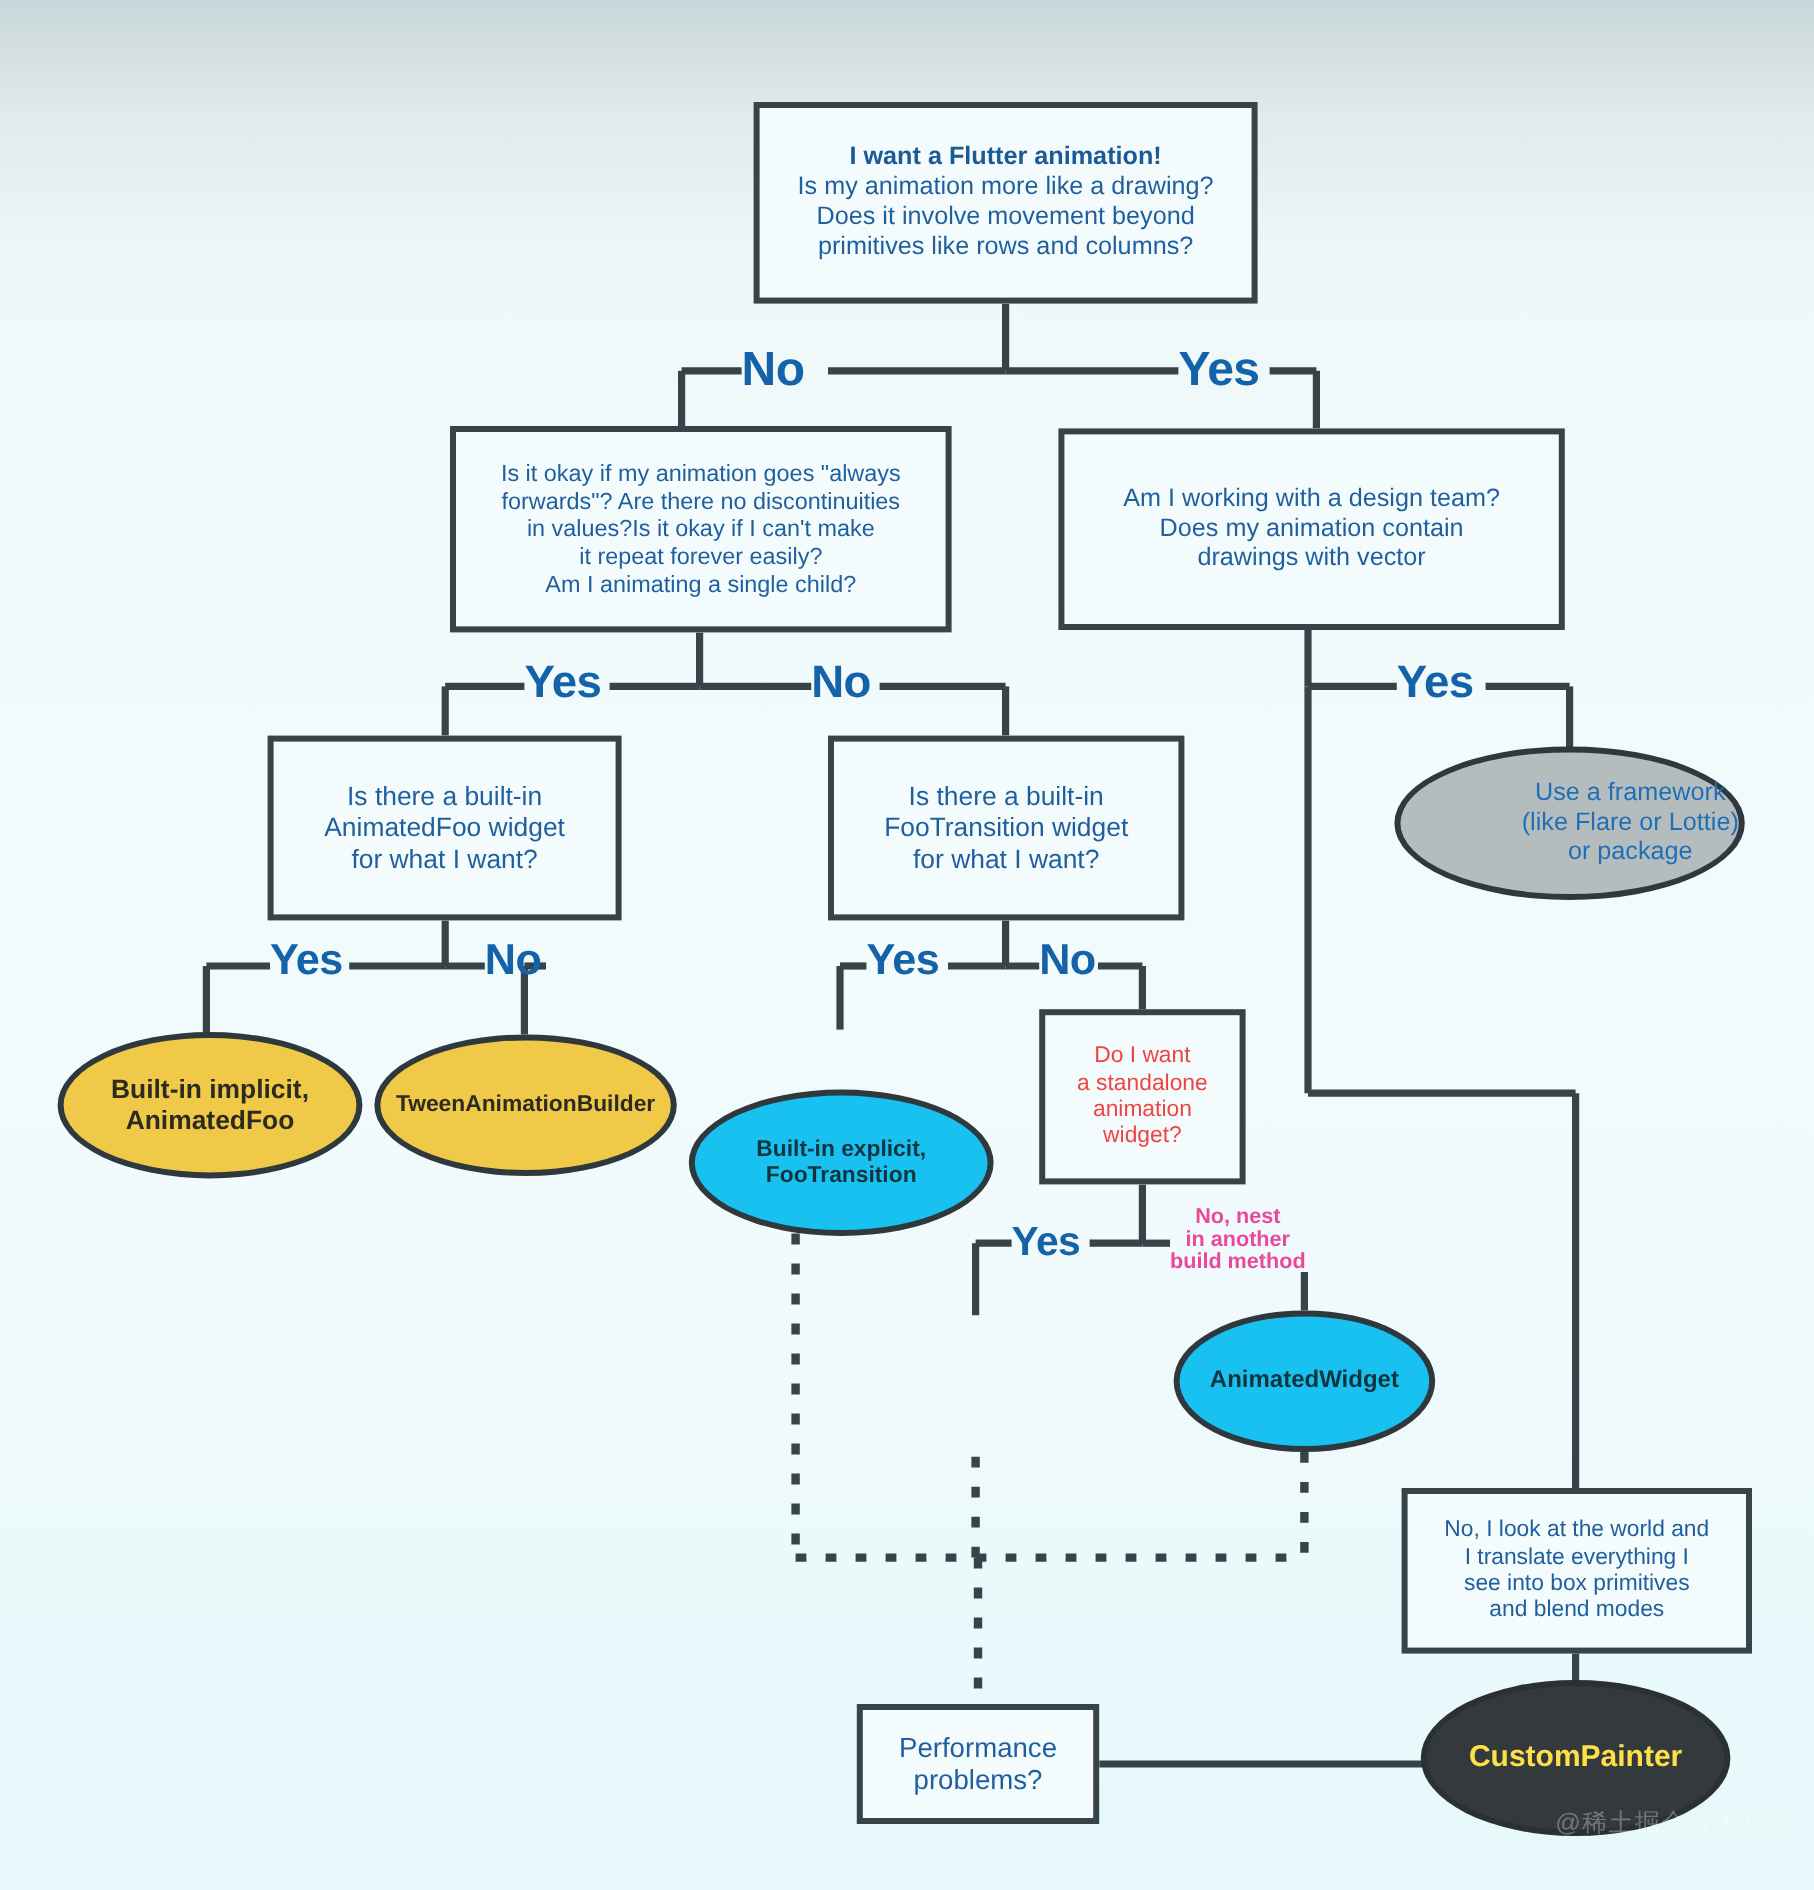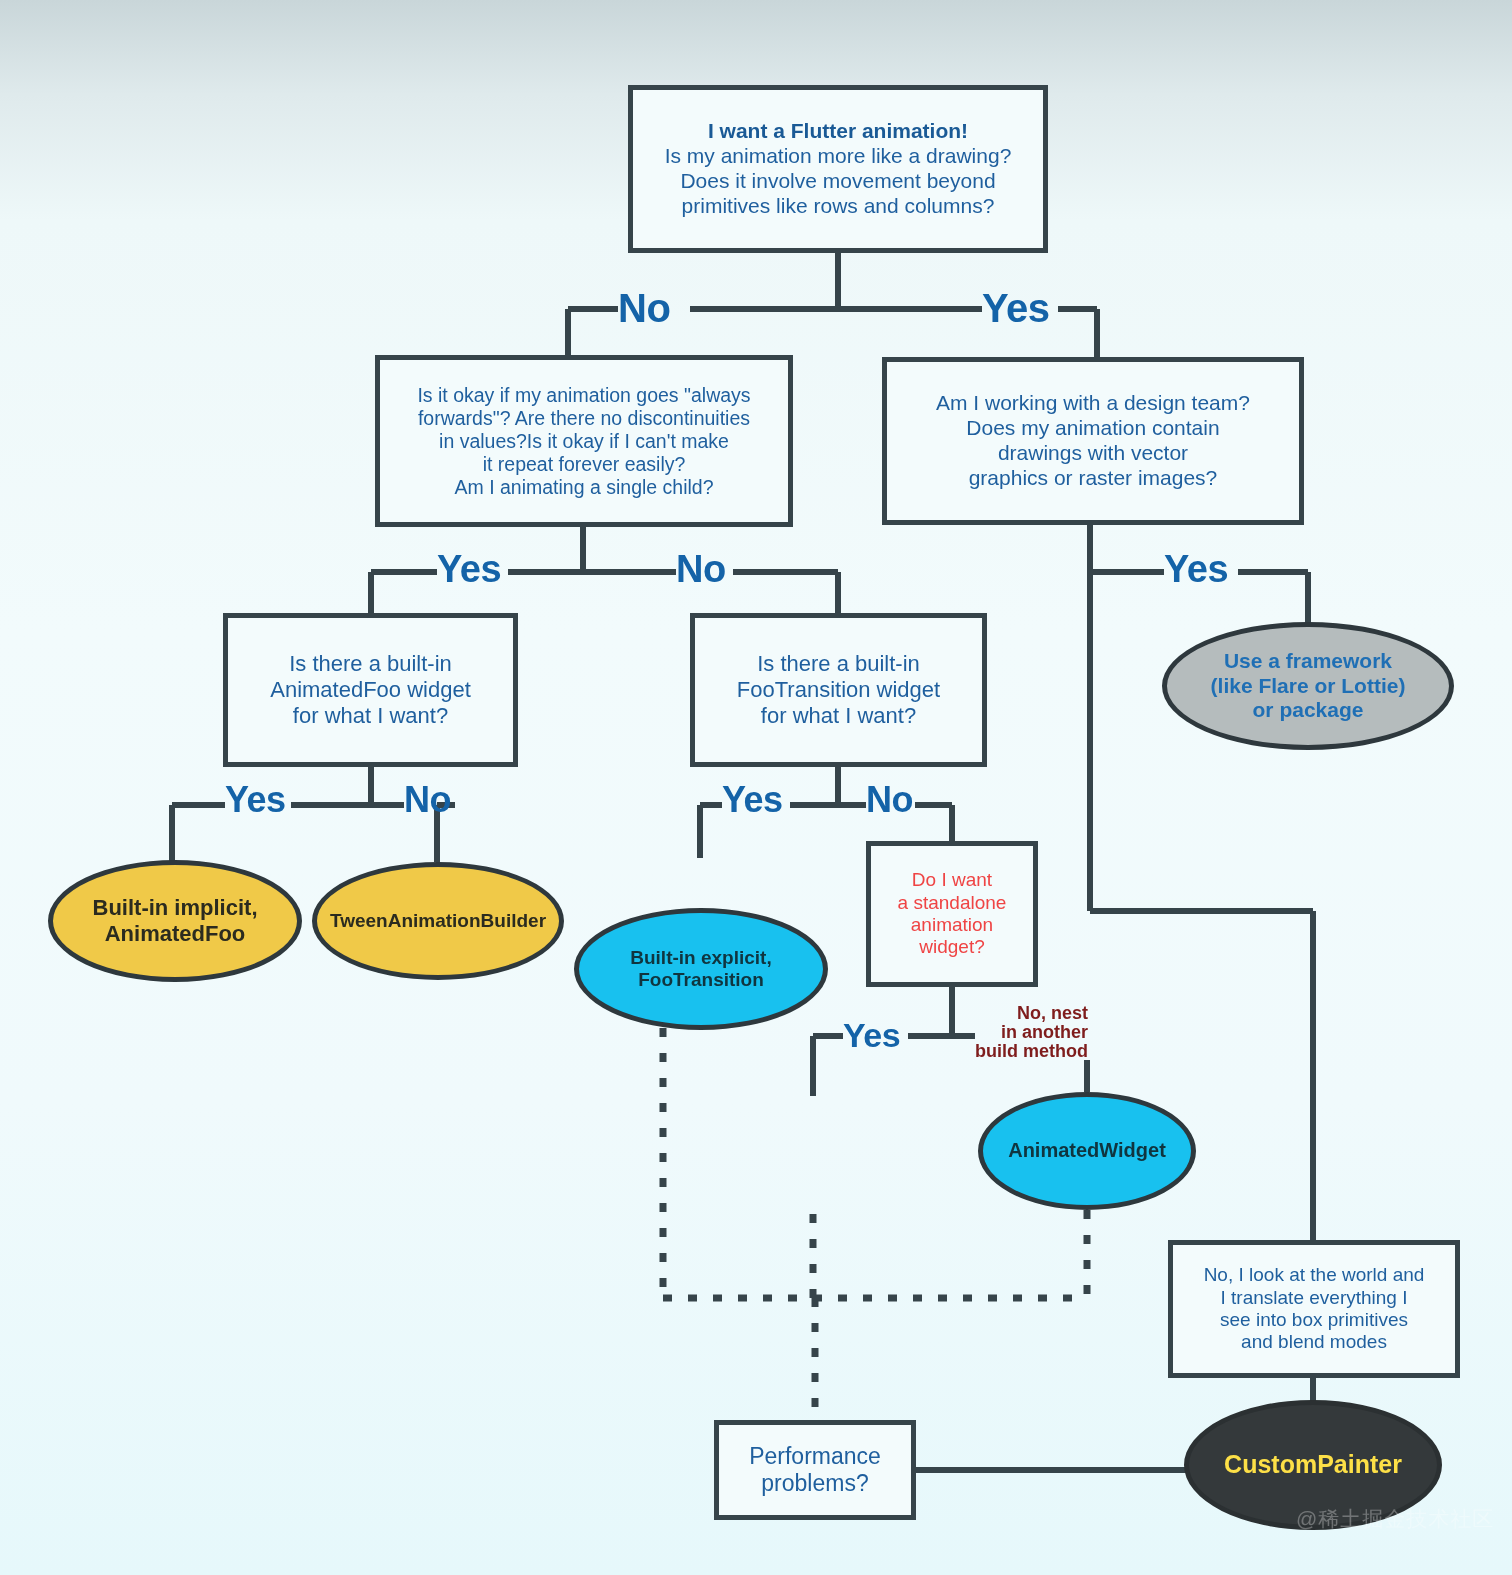--- a/index.html
+++ b/index.html
@@ -38,24 +38,24 @@
   .branch-label{
     position:absolute;
     color:#1463a8;
     font-weight:bold;
     letter-spacing:-0.5px;
     white-space:nowrap;
     line-height:1;
   }
   .small-label{
     position:absolute;
-    color:#7f1d1d;
+    color:#ec4899;
     font-weight:bold;
     line-height:1.06;
-    text-align:right;
+    text-align:center;
     white-space:pre-line;
   }
   .watermark{
     position:absolute;
     color:rgba(255,255,255,0.30);
     font-size:21px;
     letter-spacing:1px;
     white-space:nowrap;
   }
 
@@ -65,21 +65,21 @@
   #n-right-q{left:882px; top:357px; width:422px; height:168px; font-size:21px;}
   #n-animfoo{left:223px; top:613px; width:295px; height:154px; font-size:22px;}
   #n-footr  {left:690px; top:613px; width:297px; height:154px; font-size:22px;}
   #n-standalone{left:866px; top:841px; width:172px; height:146px; font-size:19px; color:#ef4444;}
   #n-world  {left:1168px; top:1240px; width:292px; height:138px; font-size:19px;}
   #n-perf   {left:714px; top:1420px; width:202px; height:100px; font-size:23px;}
 
   #e-implicit {left:48px;  top:860px;  width:254px; height:122px; font-size:22px; font-weight:bold;}
   #e-tween    {left:312px; top:862px;  width:252px; height:118px; font-size:19px; font-weight:bold;}
   #e-explicit {left:574px; top:908px;  width:254px; height:122px; font-size:19px; font-weight:bold;}
-  #e-framework{left:1162px;top:622px;  width:292px; height:128px; font-size:21px; font-weight:bold;}
+  #e-framework{left:1162px;top:622px;  width:292px; height:128px; font-size:21px; font-weight:normal;justify-content:flex-end;}
   #e-abuilder {left:710px; top:1096px; width:206px; height:118px; font-size:20px; font-weight:bold;}
   #e-awidget  {left:978px; top:1092px; width:218px; height:118px; font-size:20px; font-weight:bold;}
   #e-custom   {left:1184px;top:1400px; width:258px; height:130px; font-size:25px; font-weight:bold;}
 
   #lbl-no-1   {left:618px; top:288px; font-size:40px;}
   #lbl-yes-1  {left:982px; top:288px; font-size:40px;}
   #lbl-yes-2  {left:437px; top:550px; font-size:38px;}
   #lbl-no-2   {left:676px; top:550px; font-size:38px;}
   #lbl-yes-3  {left:1164px;top:550px; font-size:38px;}
   #lbl-yes-4  {left:225px; top:782px; font-size:36px;}
@@ -184,21 +184,20 @@
       <span class="ln">it repeat forever easily?</span>
       <span class="ln">Am I animating a single child?</span>
     </div>
   </div>
 
   <div class="node rect" id="n-right-q">
     <div class="inner">
       <span class="ln">Am I working with a design team?</span>
       <span class="ln">Does my animation contain</span>
       <span class="ln">drawings with vector</span>
-      <span class="ln">graphics or raster images?</span>
     </div>
   </div>
 
   <div class="node rect" id="n-animfoo">
     <div class="inner">
       <span class="ln">Is there a built-in</span>
       <span class="ln">AnimatedFoo widget</span>
       <span class="ln">for what I want?</span>
     </div>
   </div>

